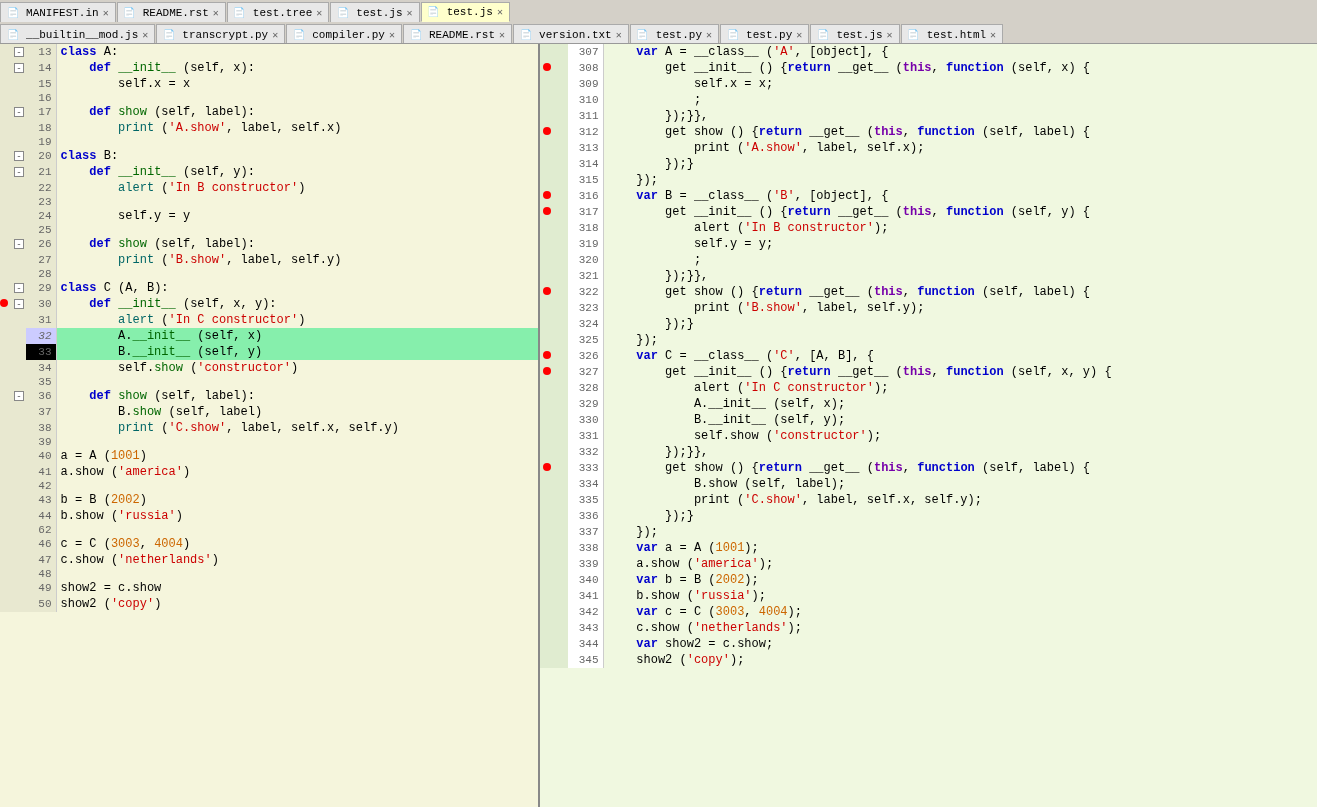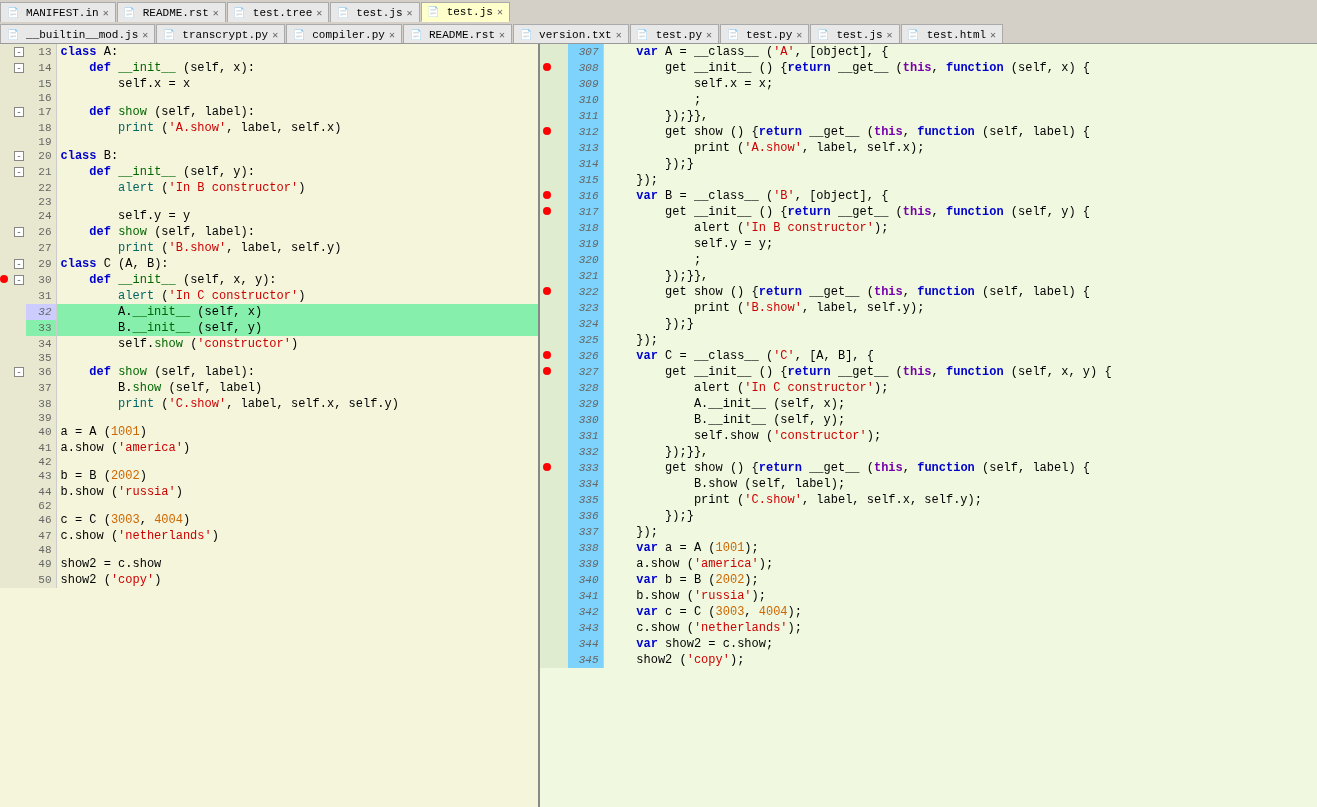--- a/index.html
+++ b/index.html
@@ -124,24 +124,23 @@
     .builtin { color: #006666; }
 
     .right-line-num {
       width: 35px;
       min-width: 35px;
       color: #666;
       text-align: right;
       padding-right: 4px;
       padding-left: 2px;
       user-select: none;
-      background: #7dd3fc;
+      background: #ffffff;
       border-right: 1px solid #ccc;
       font-size: 11px;
-      font-style: italic;
     }
 
     .right-bp-col {
       width: 14px;
       min-width: 14px;
       background: #e0ecd0;
       text-align: center;
     }
 
     .bp-red {
@@ -348,35 +347,47 @@
               <td class="code-cell"></td>
             </tr>
 
             <tr>
               <td class="bp-col"></td>
               <td class="fold-col"></td>
               <td class="line-num">24</td>
               <td class="code-cell">        self.y = y</td>
             </tr>
 
+            <tr>
+              <td class="bp-col"></td>
+              <td class="fold-col"></td>
+              <td class="line-num">25</td>
+              <td class="code-cell"></td>
+            </tr>
 
             <tr>
               <td class="bp-col"></td>
               <td class="fold-col"><span class="fold-box">-</span></td>
               <td class="line-num">26</td>
               <td class="code-cell">    <span class="kw">def</span> <span class="fn">show</span> (self, label):</td>
             </tr>
 
             <tr>
               <td class="bp-col"></td>
               <td class="fold-col"></td>
               <td class="line-num">27</td>
               <td class="code-cell">        <span class="builtin">print</span> (<span class="str">'B.show'</span>, label, self.y)</td>
             </tr>
 
+            <tr>
+              <td class="bp-col"></td>
+              <td class="fold-col"></td>
+              <td class="line-num">28</td>
+              <td class="code-cell"></td>
+            </tr>
 
             <tr>
               <td class="bp-col"></td>
               <td class="fold-col"><span class="fold-box">-</span></td>
               <td class="line-num">29</td>
               <td class="code-cell"><span class="kw">class</span> C (A, B):</td>
             </tr>
 
             <tr>
               <td class="bp-col" style="background:#e8e8d0;"><span class="bp-red"></span></td>
@@ -395,21 +406,21 @@
             <tr class="line-highlighted">
               <td class="bp-col"></td>
               <td class="fold-col"></td>
               <td class="line-num" style="background:#ccccff;font-style:italic;">32</td>
               <td class="code-cell">        A.<span class="fn">__init__</span> (self, x)</td>
             </tr>
 
             <tr class="line-highlighted">
               <td class="bp-col"></td>
               <td class="fold-col"></td>
-              <td class="line-num" style="background:#86efac;margin-left:22px;">33</td>
+              <td class="line-num" style="background:#000000;margin-left:22px;">33</td>
               <td class="code-cell">        B.<span class="fn">__init__</span> (self, y)</td>
             </tr>
 
             <tr>
               <td class="bp-col"></td>
               <td class="fold-col"></td>
               <td class="line-num">34</td>
               <td class="code-cell">        self.<span class="fn">show</span> (<span class="str">'constructor'</span>)</td>
             </tr>
 

